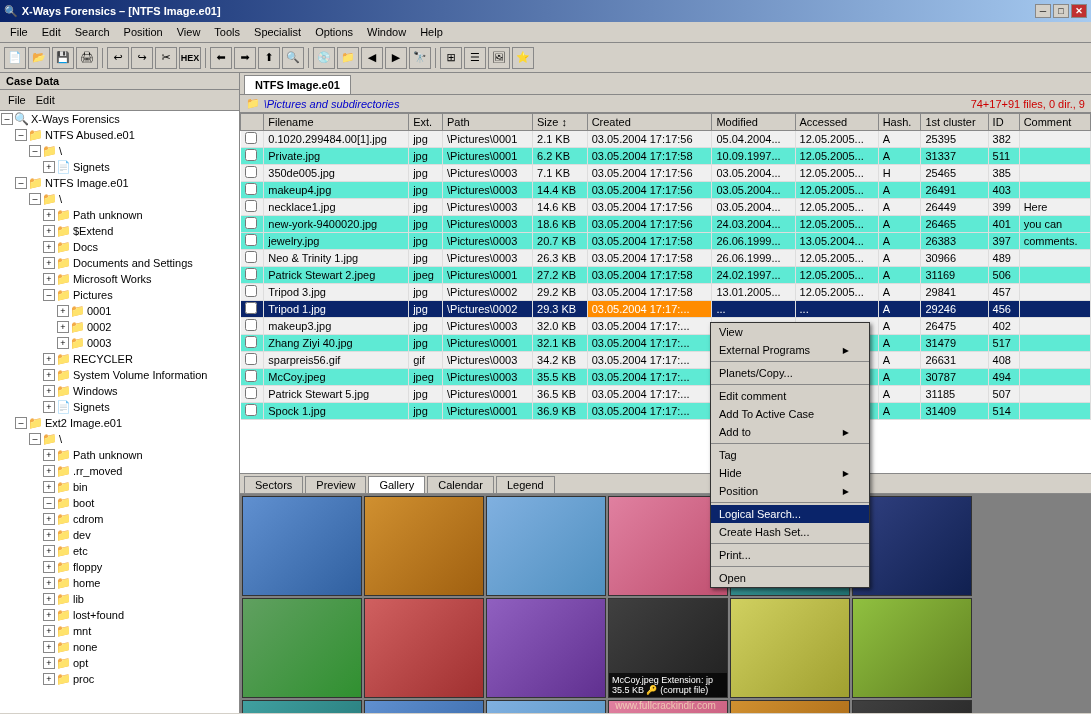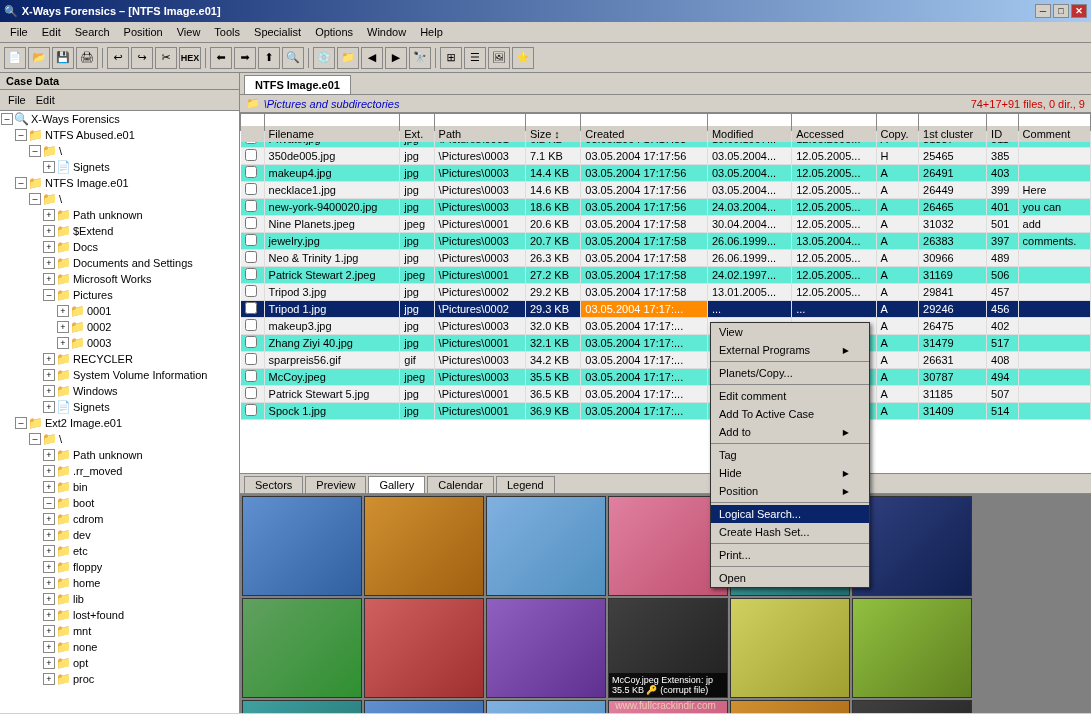--- a/index.html
+++ b/index.html
@@ -169,21 +169,21 @@
       background: white;
       position: relative;
     }
     #file-table {
       width: 100%;
       border-collapse: collapse;
       font-size: 11px;
     }
     #file-table thead {
       position: sticky;
-      top: 12px;
+      top: 0;
       background: #d4d0c8;
       z-index: 5;
     }
     #file-table th {
       border: 1px solid #888;
       padding: 2px 4px;
       text-align: left;
       font-weight: normal;
       white-space: nowrap;
       background: #d4d0c8;
@@ -614,27 +614,41 @@
         <thead>
           <tr>
             <th></th>
             <th>Filename</th>
             <th>Ext.</th>
             <th>Path</th>
             <th>Size ↕</th>
             <th>Created</th>
             <th>Modified</th>
             <th>Accessed</th>
-            <th>Copy.</th>
+            <th>Hash.</th>
             <th>1st cluster</th>
             <th>ID</th>
             <th>Comment</th>
           </tr>
         </thead>
         <tbody id="file-tbody">
+        <tr class="row-even">
+              <td><input type="checkbox" style="width: 12px; height: 12px;"></td>
+              <td>0.1020.299484.00[1].jpg</td>
+              <td>jpg</td>
+              <td>\Pictures\0001</td>
+              <td>2.1 KB</td>
+              <td>03.05.2004 17:17:56</td>
+              <td>05.04.2004...</td>
+              <td>12.05.2005...</td>
+              <td>A</td>
+              <td>25395</td>
+              <td>382</td>
+              <td></td>
+            </tr>
             <tr class="row-odd">
               <td><input type="checkbox" style="width: 12px; height: 12px;"></td>
               <td>Private.jpg</td>
               <td>jpg</td>
               <td>\Pictures\0001</td>
               <td>6.2 KB</td>
               <td>03.05.2004 17:17:58</td>
               <td>10.09.1997...</td>
               <td>12.05.2005...</td>
               <td>A</td>
@@ -690,34 +704,20 @@
               <td>jpg</td>
               <td>\Pictures\0003</td>
               <td>18.6 KB</td>
               <td>03.05.2004 17:17:56</td>
               <td>24.03.2004...</td>
               <td>12.05.2005...</td>
               <td>A</td>
               <td>26465</td>
               <td>401</td>
               <td>you can</td>
-            </tr>
-            <tr class="row-even">
-              <td><input type="checkbox" style="width: 12px; height: 12px;"></td>
-              <td>Nine Planets.jpeg</td>
-              <td>jpeg</td>
-              <td>\Pictures\0001</td>
-              <td>20.6 KB</td>
-              <td>03.05.2004 17:17:58</td>
-              <td>30.04.2004...</td>
-              <td>12.05.2005...</td>
-              <td>A</td>
-              <td>31032</td>
-              <td>501</td>
-              <td>add</td>
             </tr>
             <tr class="row-odd">
               <td><input type="checkbox" style="width: 12px; height: 12px;"></td>
               <td>jewelry.jpg</td>
               <td>jpg</td>
               <td>\Pictures\0003</td>
               <td>20.7 KB</td>
               <td>03.05.2004 17:17:58</td>
               <td>26.06.1999...</td>
               <td>13.05.2004...</td>

